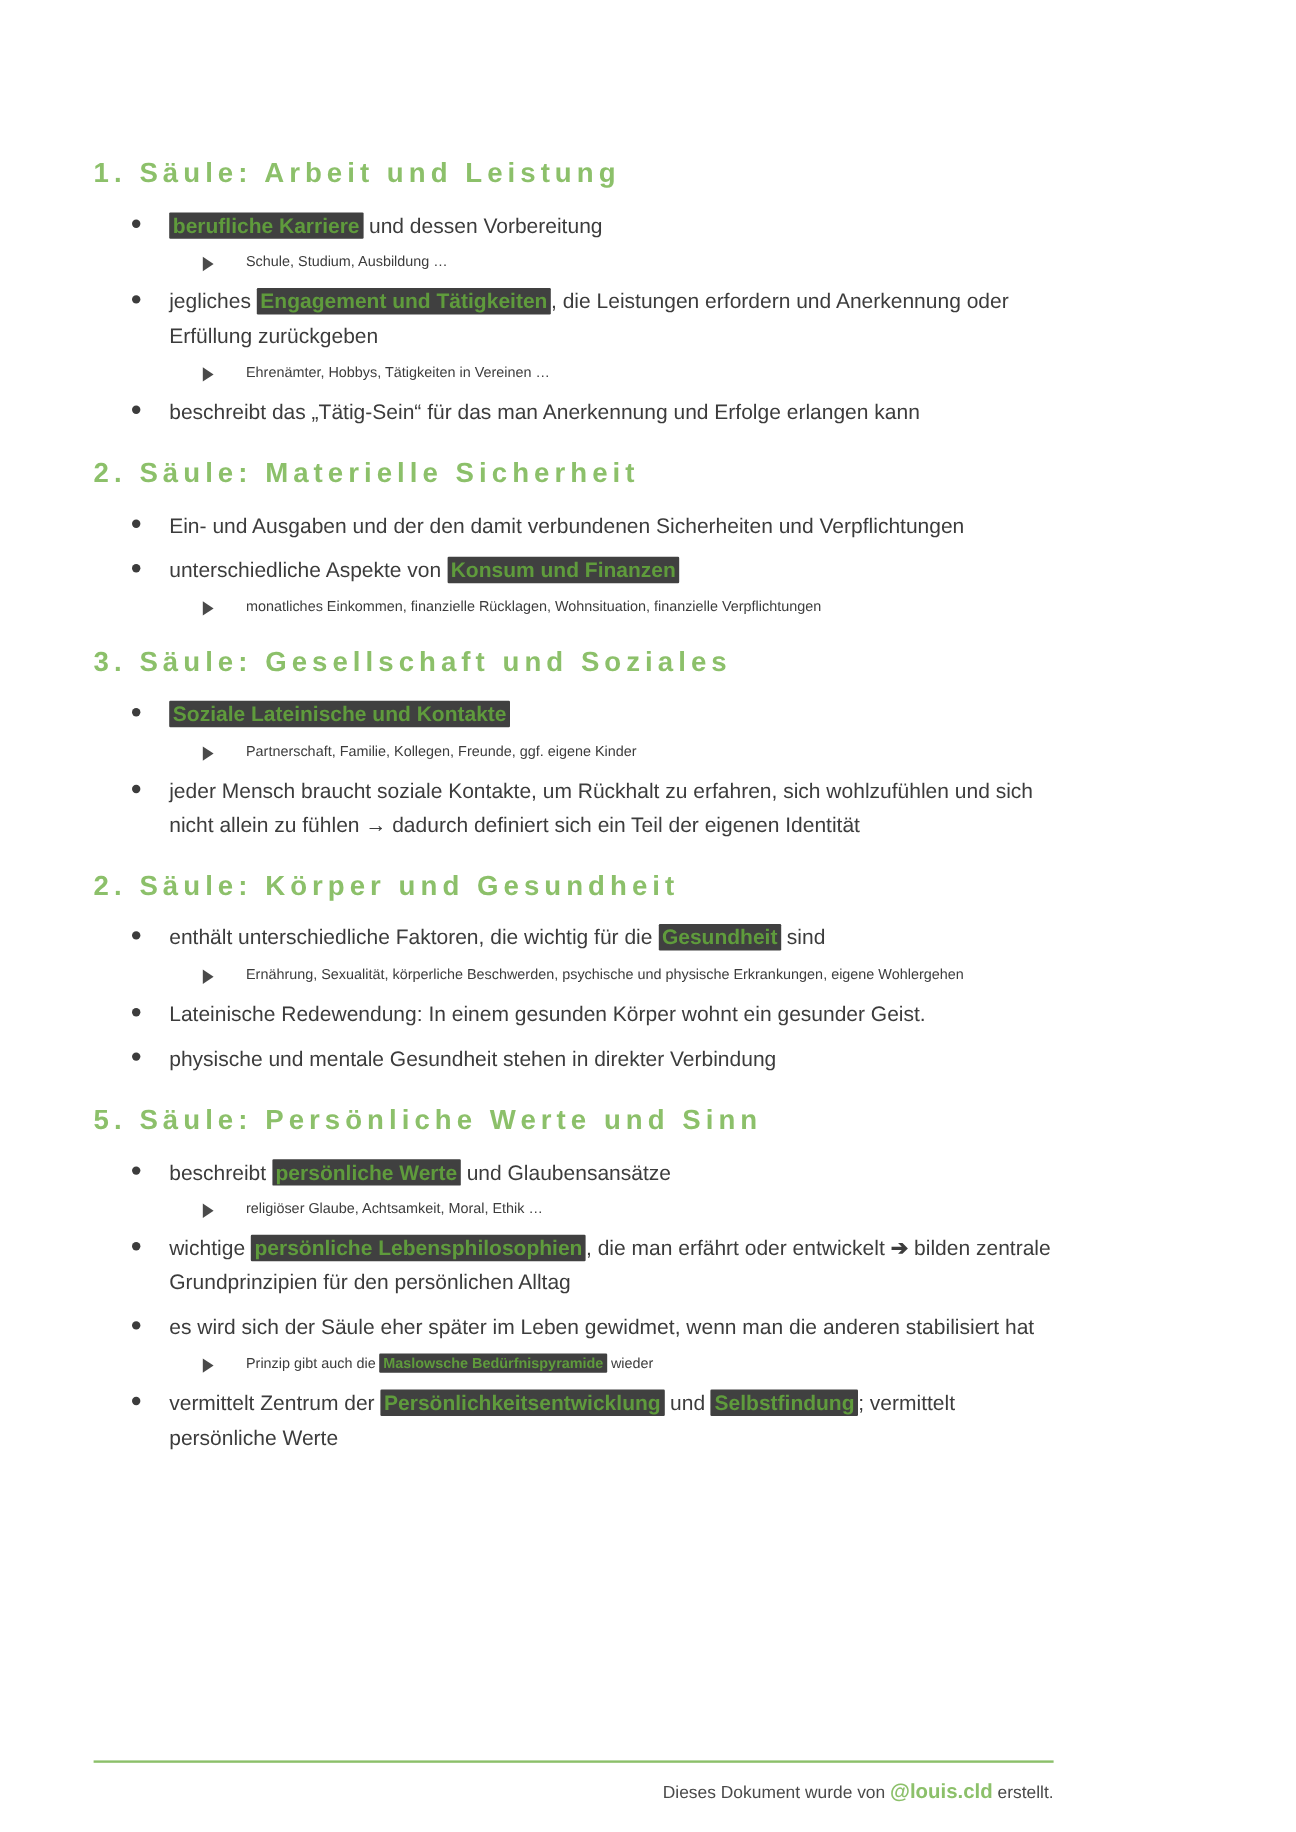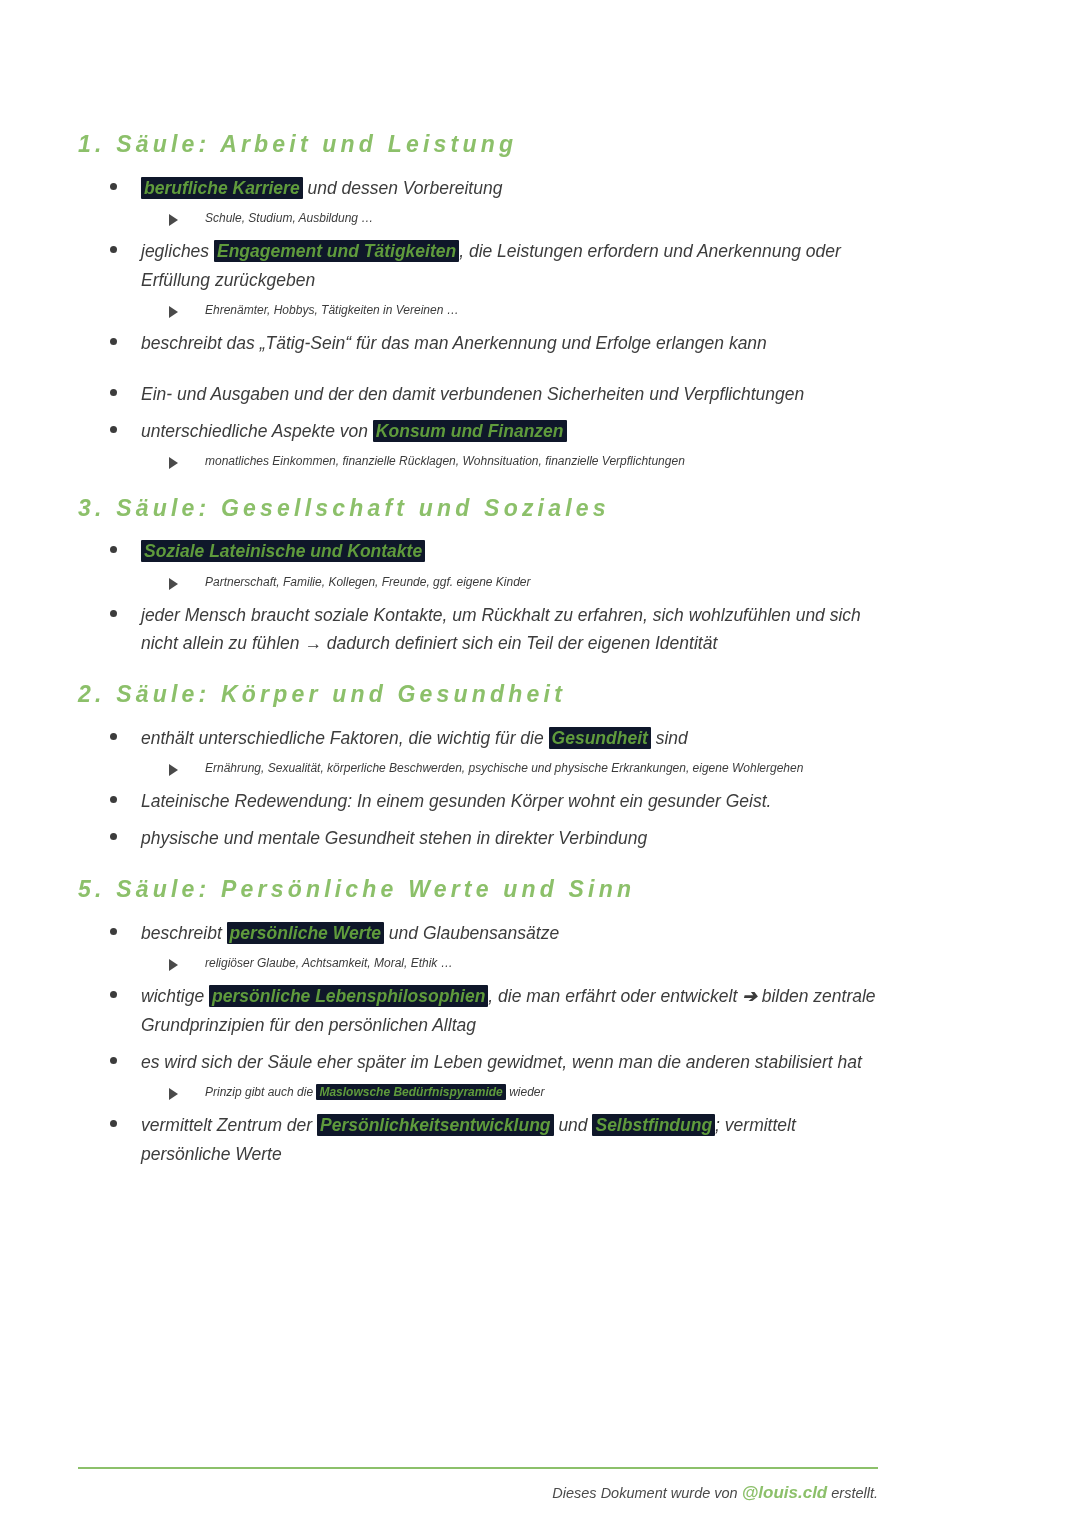--- a/index.html
+++ b/index.html
@@ -13,21 +13,20 @@
     font-family: "Liberation Sans", sans-serif;
     color: #3a3a3a;
     position: relative;
   }
   .page {
     width: 956px;
     min-height: 1527px;
     box-sizing: border-box;
     padding: 130px 78px 0 78px;
     position: relative;
-    font-style: italic;
   }
   h2.section-title {
     font-size: 23px;
     font-weight: bold;
     color: #8cc06a;
     letter-spacing: 4.2px;
     margin: 0 0 14px 0;
     padding: 0;
     line-height: 1.3;
   }
@@ -73,21 +72,21 @@
     position: absolute;
     left: 28px;
     top: 5px;
     width: 0;
     height: 0;
     border-left: 9px solid #4a4a4a;
     border-top: 6px solid transparent;
     border-bottom: 6px solid transparent;
   }
   .hl {
-    background: #0f172a;
+    background: #404040;
     color: #5f9b3c;
     font-weight: bold;
     padding: 1px 3px;
     border-radius: 1px;
   }
   .green-bullet > .bullet-dot { background: #8cc06a; }
   .arrow { font-weight: bold; color: #3c3c3c; }
   .footer {
     position: absolute;
     left: 78px;
@@ -120,20 +119,21 @@
           <li><span class="bullet-dot"></span><span><span class="hl">berufliche Karriere</span><span> und dessen Vorbereitung</span></span><ul class="level2">
               <li><span class="bullet-tri"></span><span><span>Schule, Studium, Ausbildung …</span></span></li>
             </ul></li>
           <li><span class="bullet-dot"></span><span><span>jegliches </span><span class="hl">Engagement und Tätigkeiten</span><span>, die Leistungen erfordern und Anerkennung oder Erfüllung zurückgeben</span></span><ul class="level2">
               <li><span class="bullet-tri"></span><span><span>Ehrenämter, Hobbys, Tätigkeiten in Vereinen …</span></span></li>
             </ul></li>
           <li><span class="bullet-dot"></span><span><span>beschreibt das „Tätig-Sein“ für das man Anerkennung und Erfolge erlangen kann</span></span></li>
         </ul>
       </section>
       <section class="section">
+        <h2 class="section-title">2. Säule: Materielle Sicherheit</h2>
         <ul class="level1">
           <li><span class="bullet-dot"></span><span><span>Ein- und Ausgaben und der den damit verbundenen Sicherheiten und Verpflichtungen</span></span></li>
           <li><span class="bullet-dot"></span><span><span>unterschiedliche Aspekte von </span><span class="hl">Konsum und Finanzen</span></span><ul class="level2">
               <li><span class="bullet-tri"></span><span><span>monatliches Einkommen, finanzielle Rücklagen, Wohnsituation, finanzielle Verpflichtungen</span></span></li>
             </ul></li>
         </ul>
       </section>
       <section class="section">
         <h2 class="section-title">3. Säule: Gesellschaft und Soziales</h2>
         <ul class="level1">

